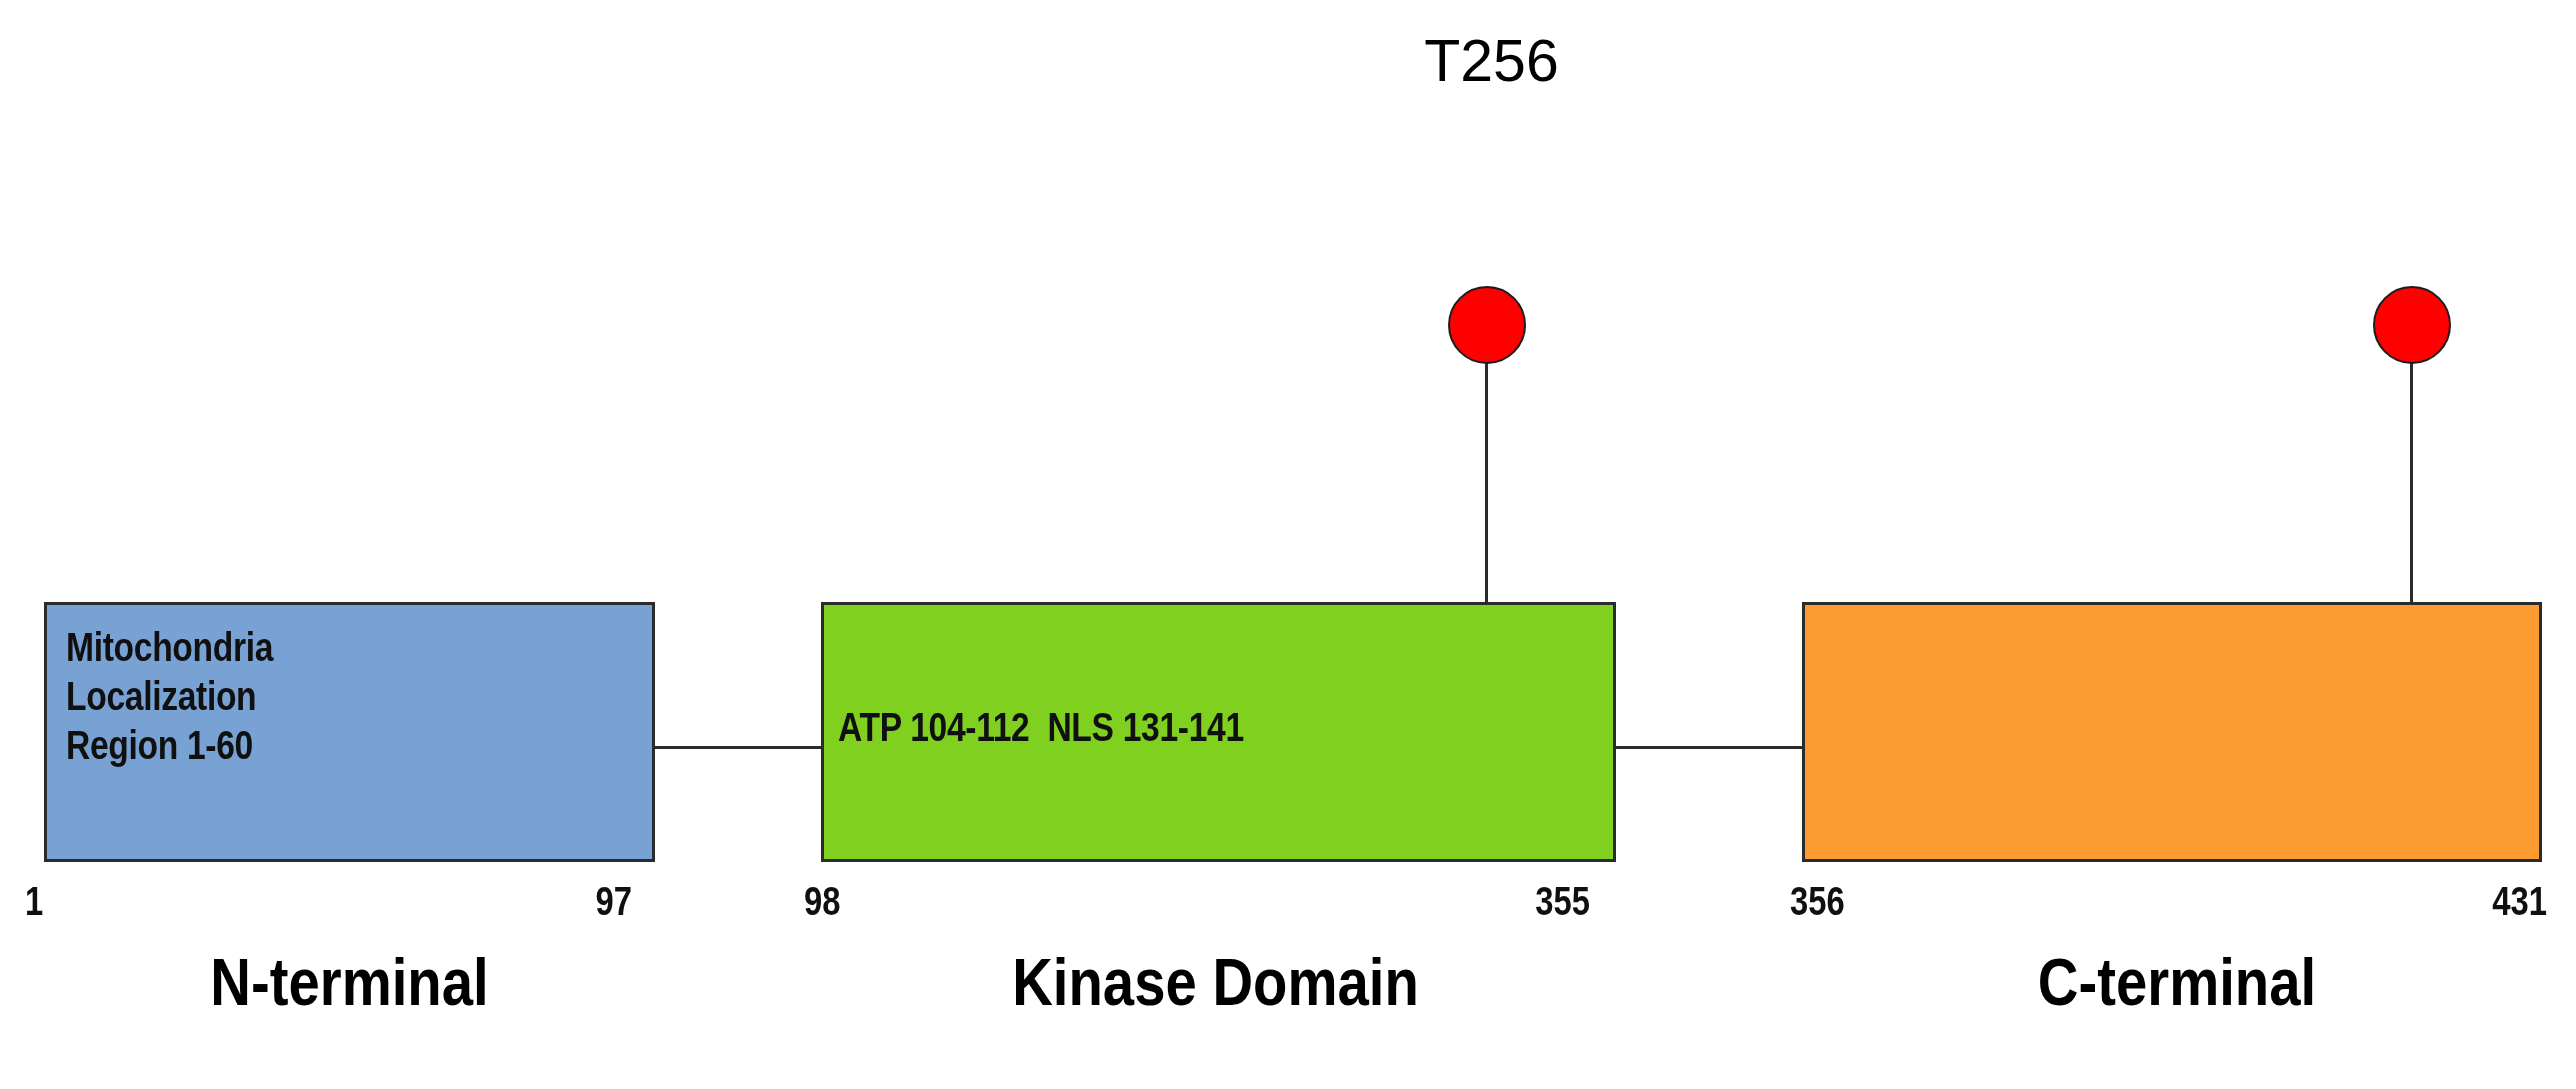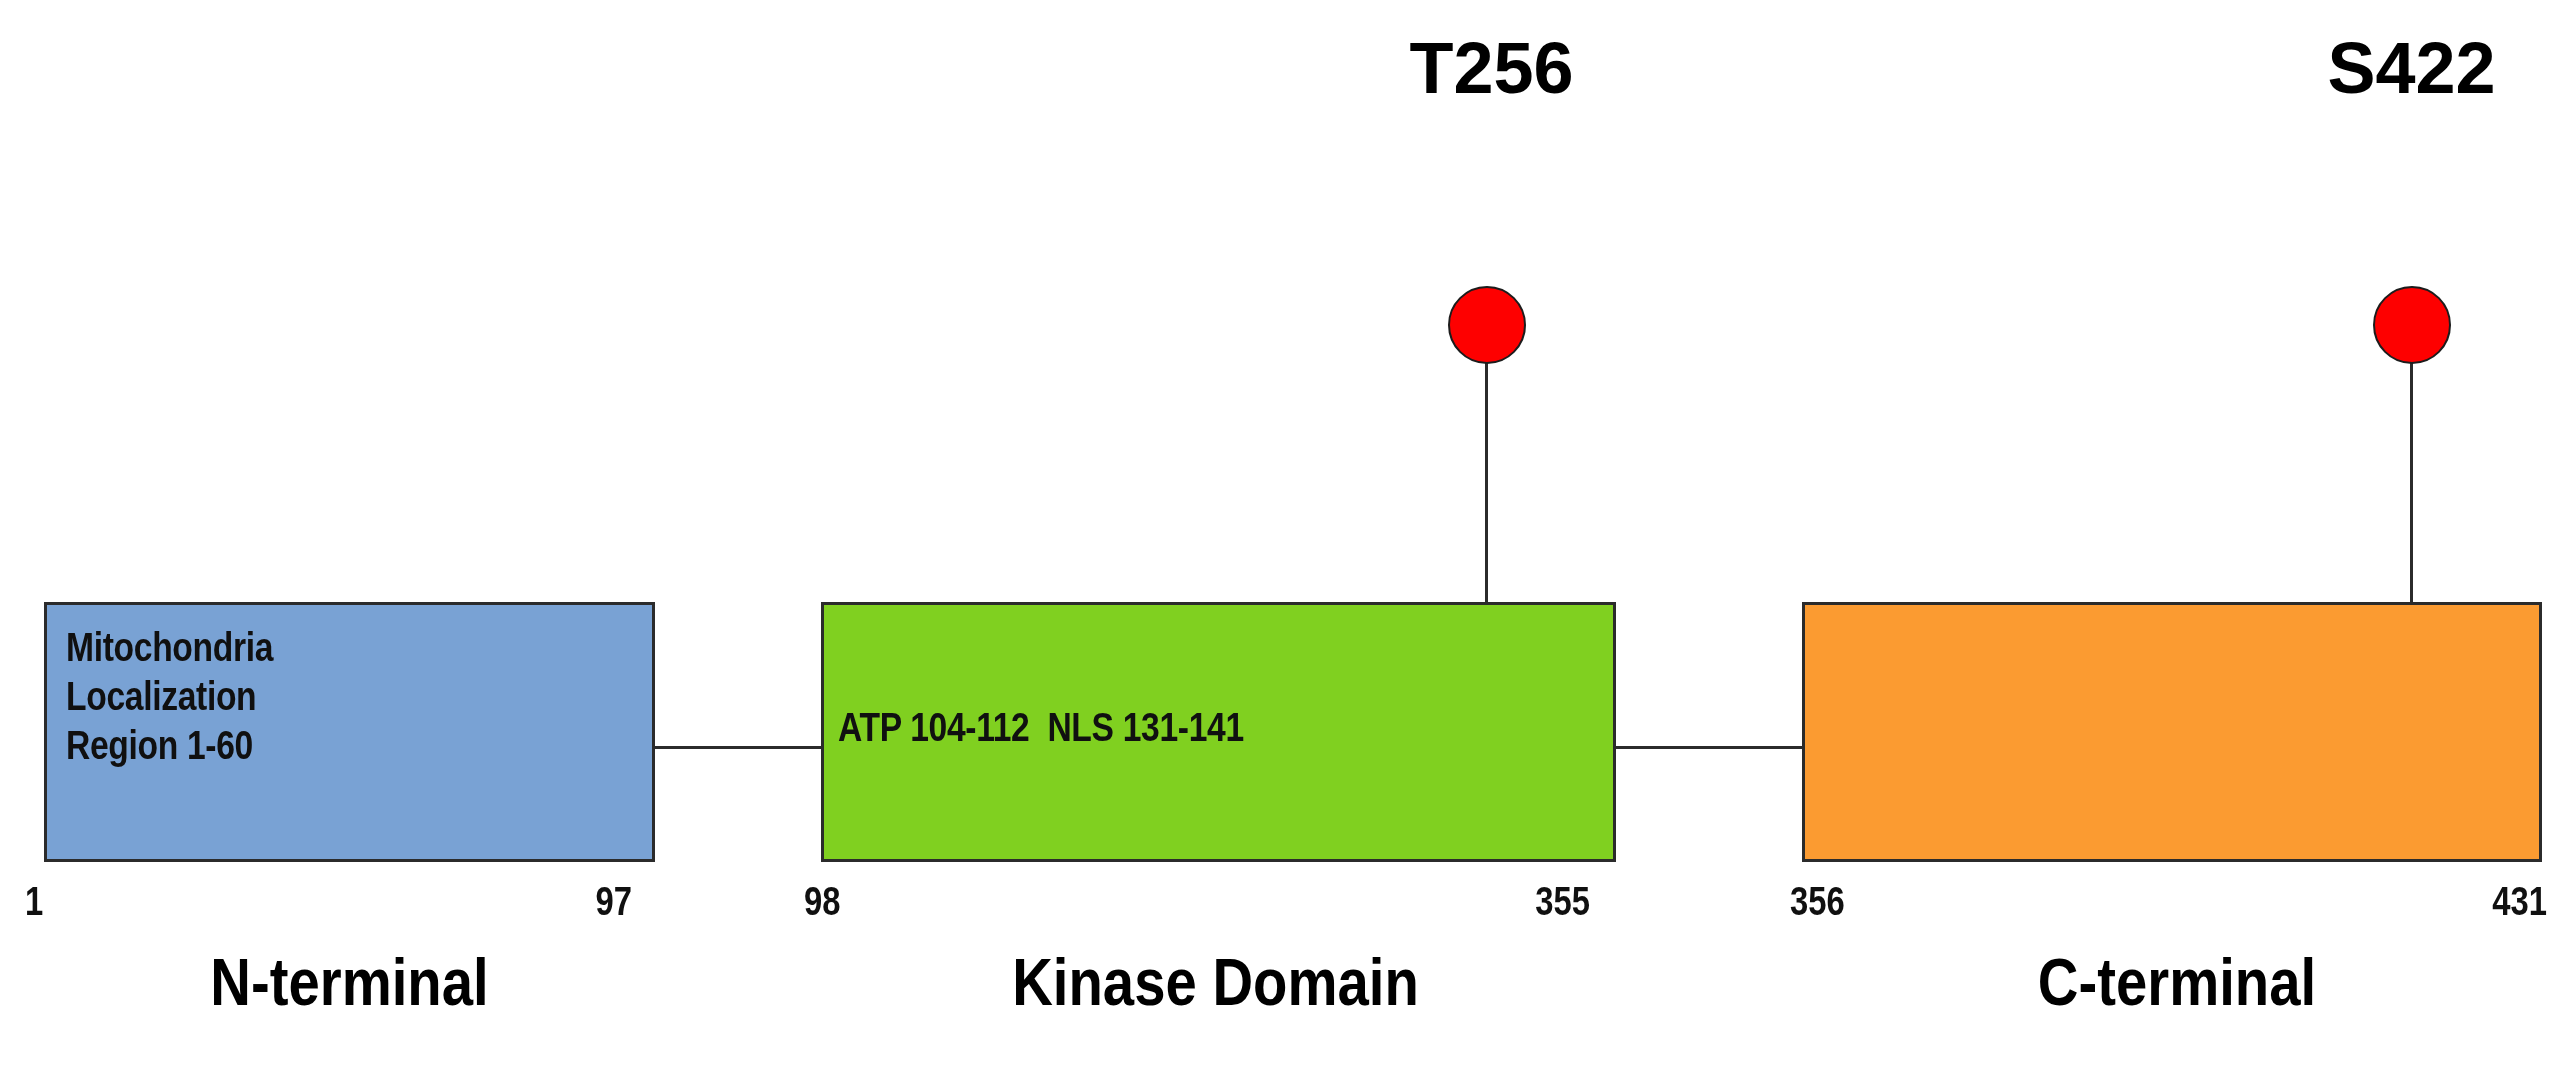--- a/index.html
+++ b/index.html
@@ -79,42 +79,41 @@
   .ptm-circle {
     position: absolute;
     border-radius: 50%;
     background: #fe0000;
     border: 2.5px solid #1c1c1c;
     box-sizing: border-box;
   }
   .ptm-label {
     position: absolute;
     font-family: "Liberation Sans", sans-serif;
-    font-weight: bold;
-    font-size: 72px;
+    font-weight: normal;
+    font-size: 59px;
     color: #000000;
     text-align: center;
     white-space: pre;
   }
 </style>
 </head>
 <body>
 
 <div id="canvas">
 
   <div class="linker" style="left:653px; top:746px; width:171px;"></div>
   <div class="linker" style="left:1612px; top:746px; width:193px;"></div>
 
   <div class="ptm-stem" style="left:1485px; top:325px; height:279px;"></div>
   <div class="ptm-circle" style="left:1448px; top:286px; width:78px; height:78px;"></div>
   <div class="ptm-label" style="left:1327px; top:27px; width:329px;">T256</div>
 
   <div class="ptm-stem" style="left:2410px; top:325px; height:279px;"></div>
   <div class="ptm-circle" style="left:2373px; top:286px; width:78px; height:78px;"></div>
-  <div class="ptm-label" style="left:2247px; top:27px; width:329px;">S422</div>
 
   <div class="domain-box" style="left:44px; top:602px; width:611px; height:260px; background:#79a2d4;"></div>
   <div class="domain-inner-label blue-label">Mitochondria
 Localization
 Region 1-60</div>
   <div class="residue-num left-anchor" style="left:25px; top:878px;">1</div>
   <div class="residue-num right-anchor" style="left:472px; top:878px; width:160px;">97</div>
   <div class="domain-title" style="left:103px; top:943px; width:493px;">N-terminal</div>
 
   <div class="domain-box" style="left:821px; top:602px; width:795px; height:260px; background:#80d020;"></div>

